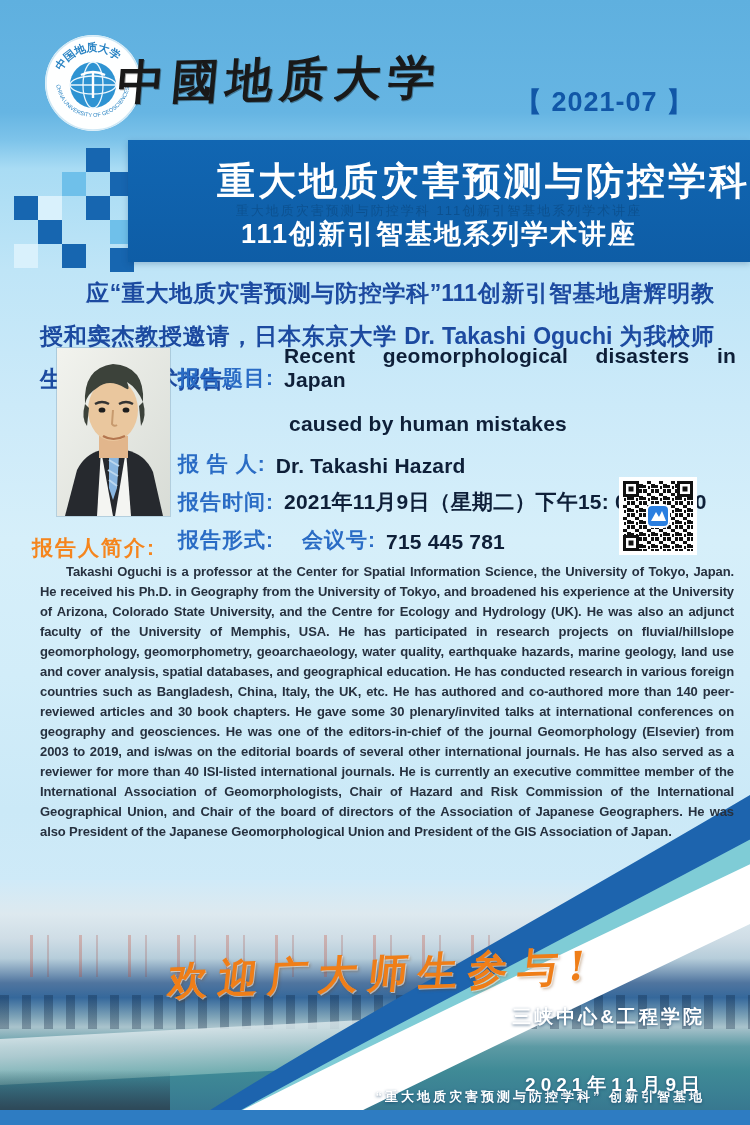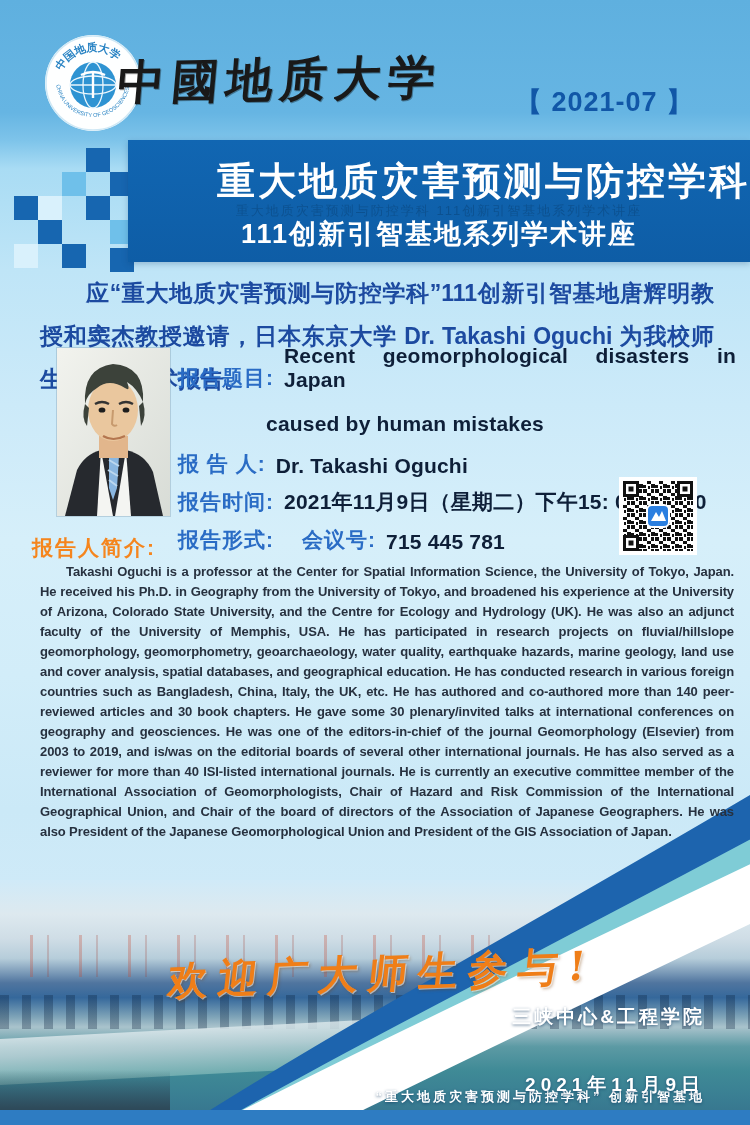--- a/index.html
+++ b/index.html
@@ -37,21 +37,21 @@
     color:#1c4aa0;font-size:23px;font-weight:bold;line-height:43px;
     text-indent:2em;text-align:justify;}
 
   
   .photo{left:57px;top:348px;width:113px;height:168px;z-index:3;box-shadow:0 0 0 1px rgba(120,150,170,.35);}
   .details{left:178px;top:344px;width:558px;z-index:3;}
   .drow{display:flex;align-items:flex-end;margin-bottom:10px;}
   .dlabel{color:#2a6cc5;font-size:21px;font-weight:bold;white-space:nowrap;letter-spacing:1px;}
   .dvalue{color:#0e1f38;font-size:21px;font-weight:bold;margin-left:10px;letter-spacing:.2px;}
   .topic-l1{text-align:justify;text-align-last:justify;width:470px;}
-  .topic-l2{margin-left:88px;margin-top:20px;margin-bottom:14px;}
+  .topic-l2{margin-left:111px;margin-top:20px;margin-bottom:14px;}
   .mrow .gap{width:28px;}
   .qr{right:53px;top:477px;width:78px;height:78px;z-index:3;}
 
   
   .bio-heading{left:32px;top:534px;z-index:5;color:#f5851d;font-size:21px;font-weight:bold;letter-spacing:2px;}
   .bio{left:40px;top:562px;width:694px;z-index:5;
     color:#27313f;font-size:13px;font-weight:bold;line-height:20px;
     text-align:justify;text-indent:2em;letter-spacing:-0.1px;}
 
   
@@ -172,21 +172,21 @@
   </svg>
 
   <div class="abs details">
     <div class="drow">
       <span class="dlabel">报告题目:</span>
       <span class="dvalue topic-l1">Recent geomorphological disasters in Japan</span>
     </div>
     <div class="dvalue topic-l2">caused by human mistakes</div>
     <div class="drow">
       <span class="dlabel">报 告 人:</span>
-      <span class="dvalue">Dr. Takashi Oguchi</span>
+      <span class="dvalue">Dr. Takashi Hazard</span>
     </div>
     <div class="drow">
       <span class="dlabel">报告时间:</span>
       <span class="dvalue">2021年11月9日（星期二）下午15: 00-16: 00</span>
     </div>
     <div class="drow mrow">
       <span class="dlabel">报告形式:</span>
       <span class="gap"></span>
       <span class="dlabel">会议号:</span>
       <span class="dvalue">715 445 781</span>

